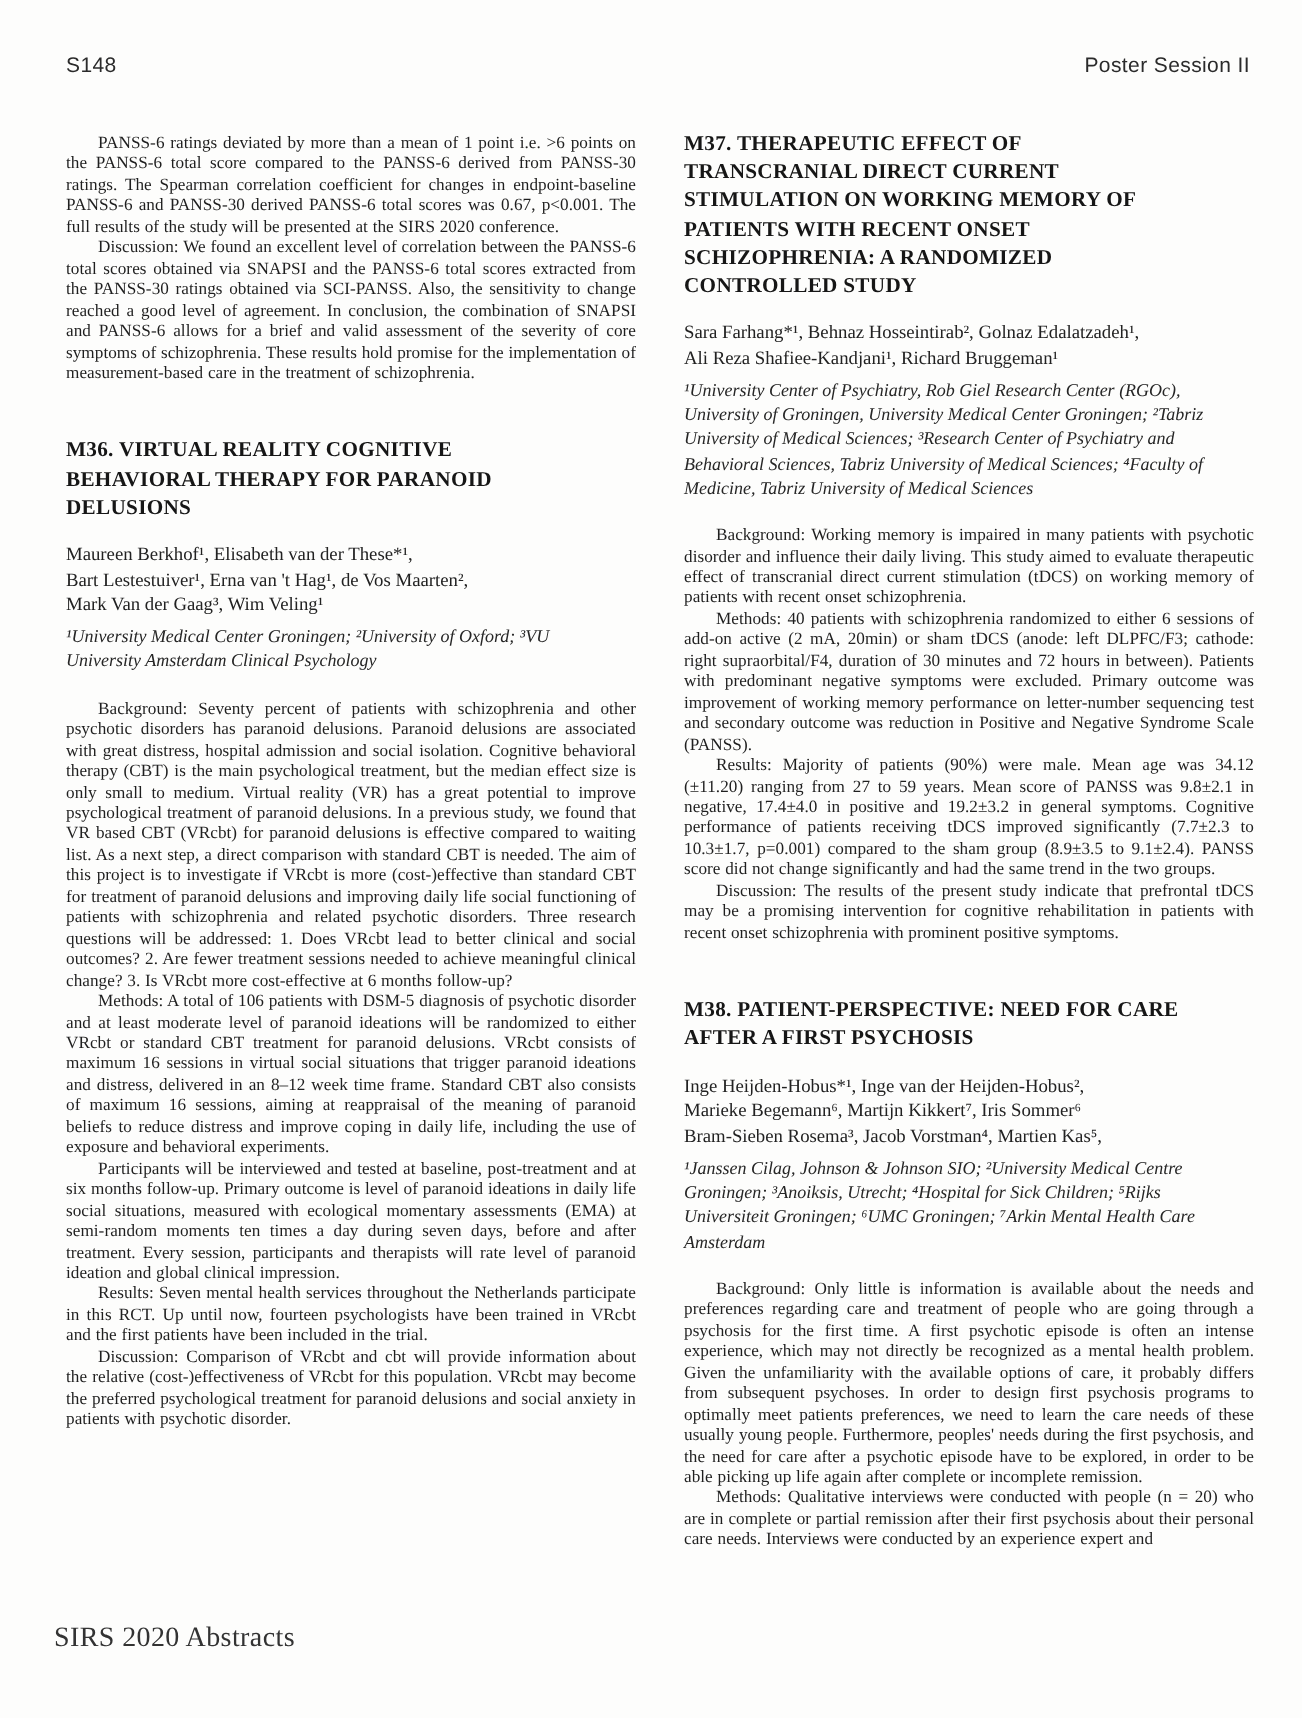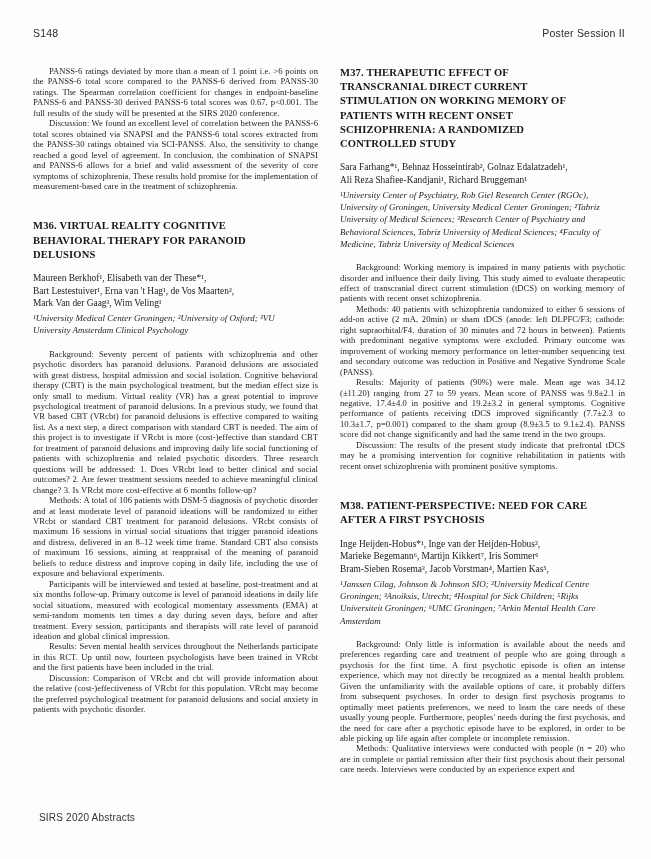--- a/index.html
+++ b/index.html
@@ -20,23 +20,22 @@
     font-family: "Liberation Sans", "DejaVu Sans", sans-serif;
     font-size: 10.5px;
     color: #2b2b2b;
     letter-spacing: 0.2px;
     text-align: right;
   }
   .columns {
     margin-top: 27px;
     width: 592px;
     display: flex;
-    gap: 8px;
+    gap: 24px;
     align-items: flex-start;
-    justify-content: space-between;
   }
   .col { width: 285px; flex: 0 0 285px; }
   .body-par {
     font-size: 8.6px;
     line-height: 10.45px;
     text-align: justify;
     letter-spacing: 0.02px;
     word-spacing: 0.2px;
   }
   .plabel { font-weight: normal; margin-left: 16px; }
@@ -60,24 +59,24 @@
     margin-top: 2px;
     font-style: italic;
     font-size: 9px;
     line-height: 12.3px;
     max-width: 272px;
     color: #262626;
   }
   .abstract-body { margin-top: 12px; }
   .page-footer {
     position: absolute;
-    left: 39px;
+    left: 27px;
     top: 812px;
-    font-family: Liberation Sans, sans-serif;
-    font-size: 10px;
+    font-family: Liberation Serif, serif;
+    font-size: 14px;
     color: #333;
     letter-spacing: 0.2px;
   }
 </style>
 </head>
 <body>
 
 <div class="page">
 
   <div class="page-header">

